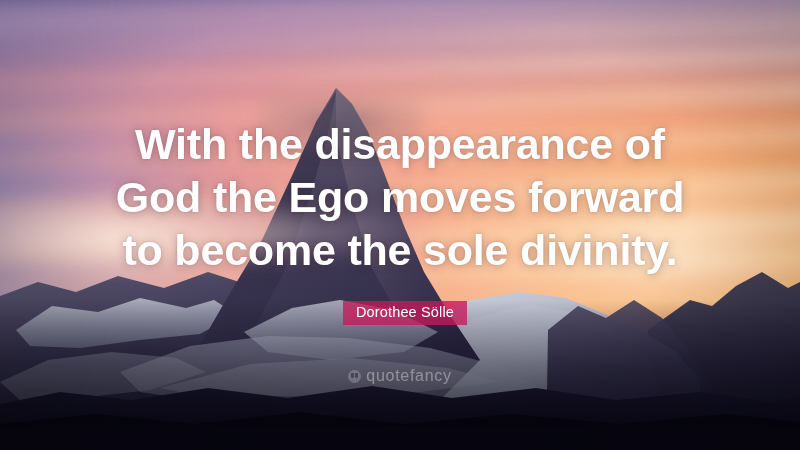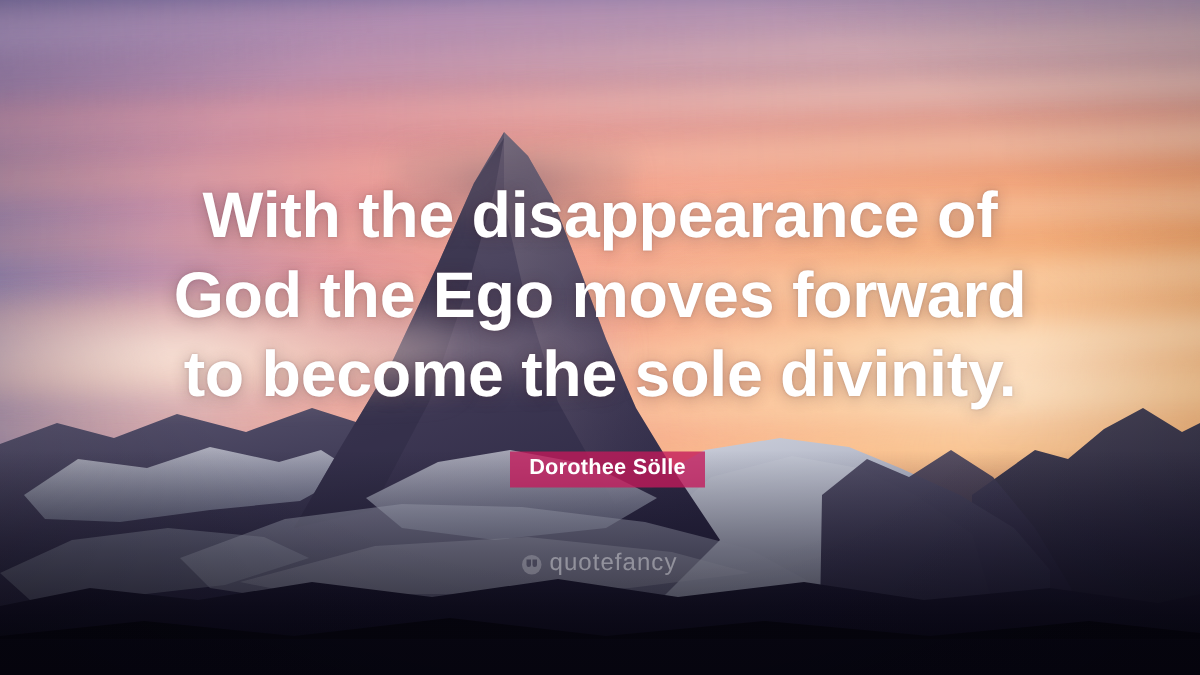--- a/index.html
+++ b/index.html
@@ -126,21 +126,21 @@
     position: absolute;
     left: 0; right: 0;
     top: 301px;
     text-align: center;
   }
   .author-badge {
     display: inline-block;
     background: rgba(196,26,91,0.78);
     color: #ffffff;
     font-size: 14.5px;
-    font-weight: 700;
+    font-weight: 400;
     letter-spacing: .15px;
     padding: 4px 13px 5px 13px;
     line-height: 15px;
     margin-left: 10px;
   }
 
   
   .watermark {
     position: absolute;
     left: 0; right: 0;

